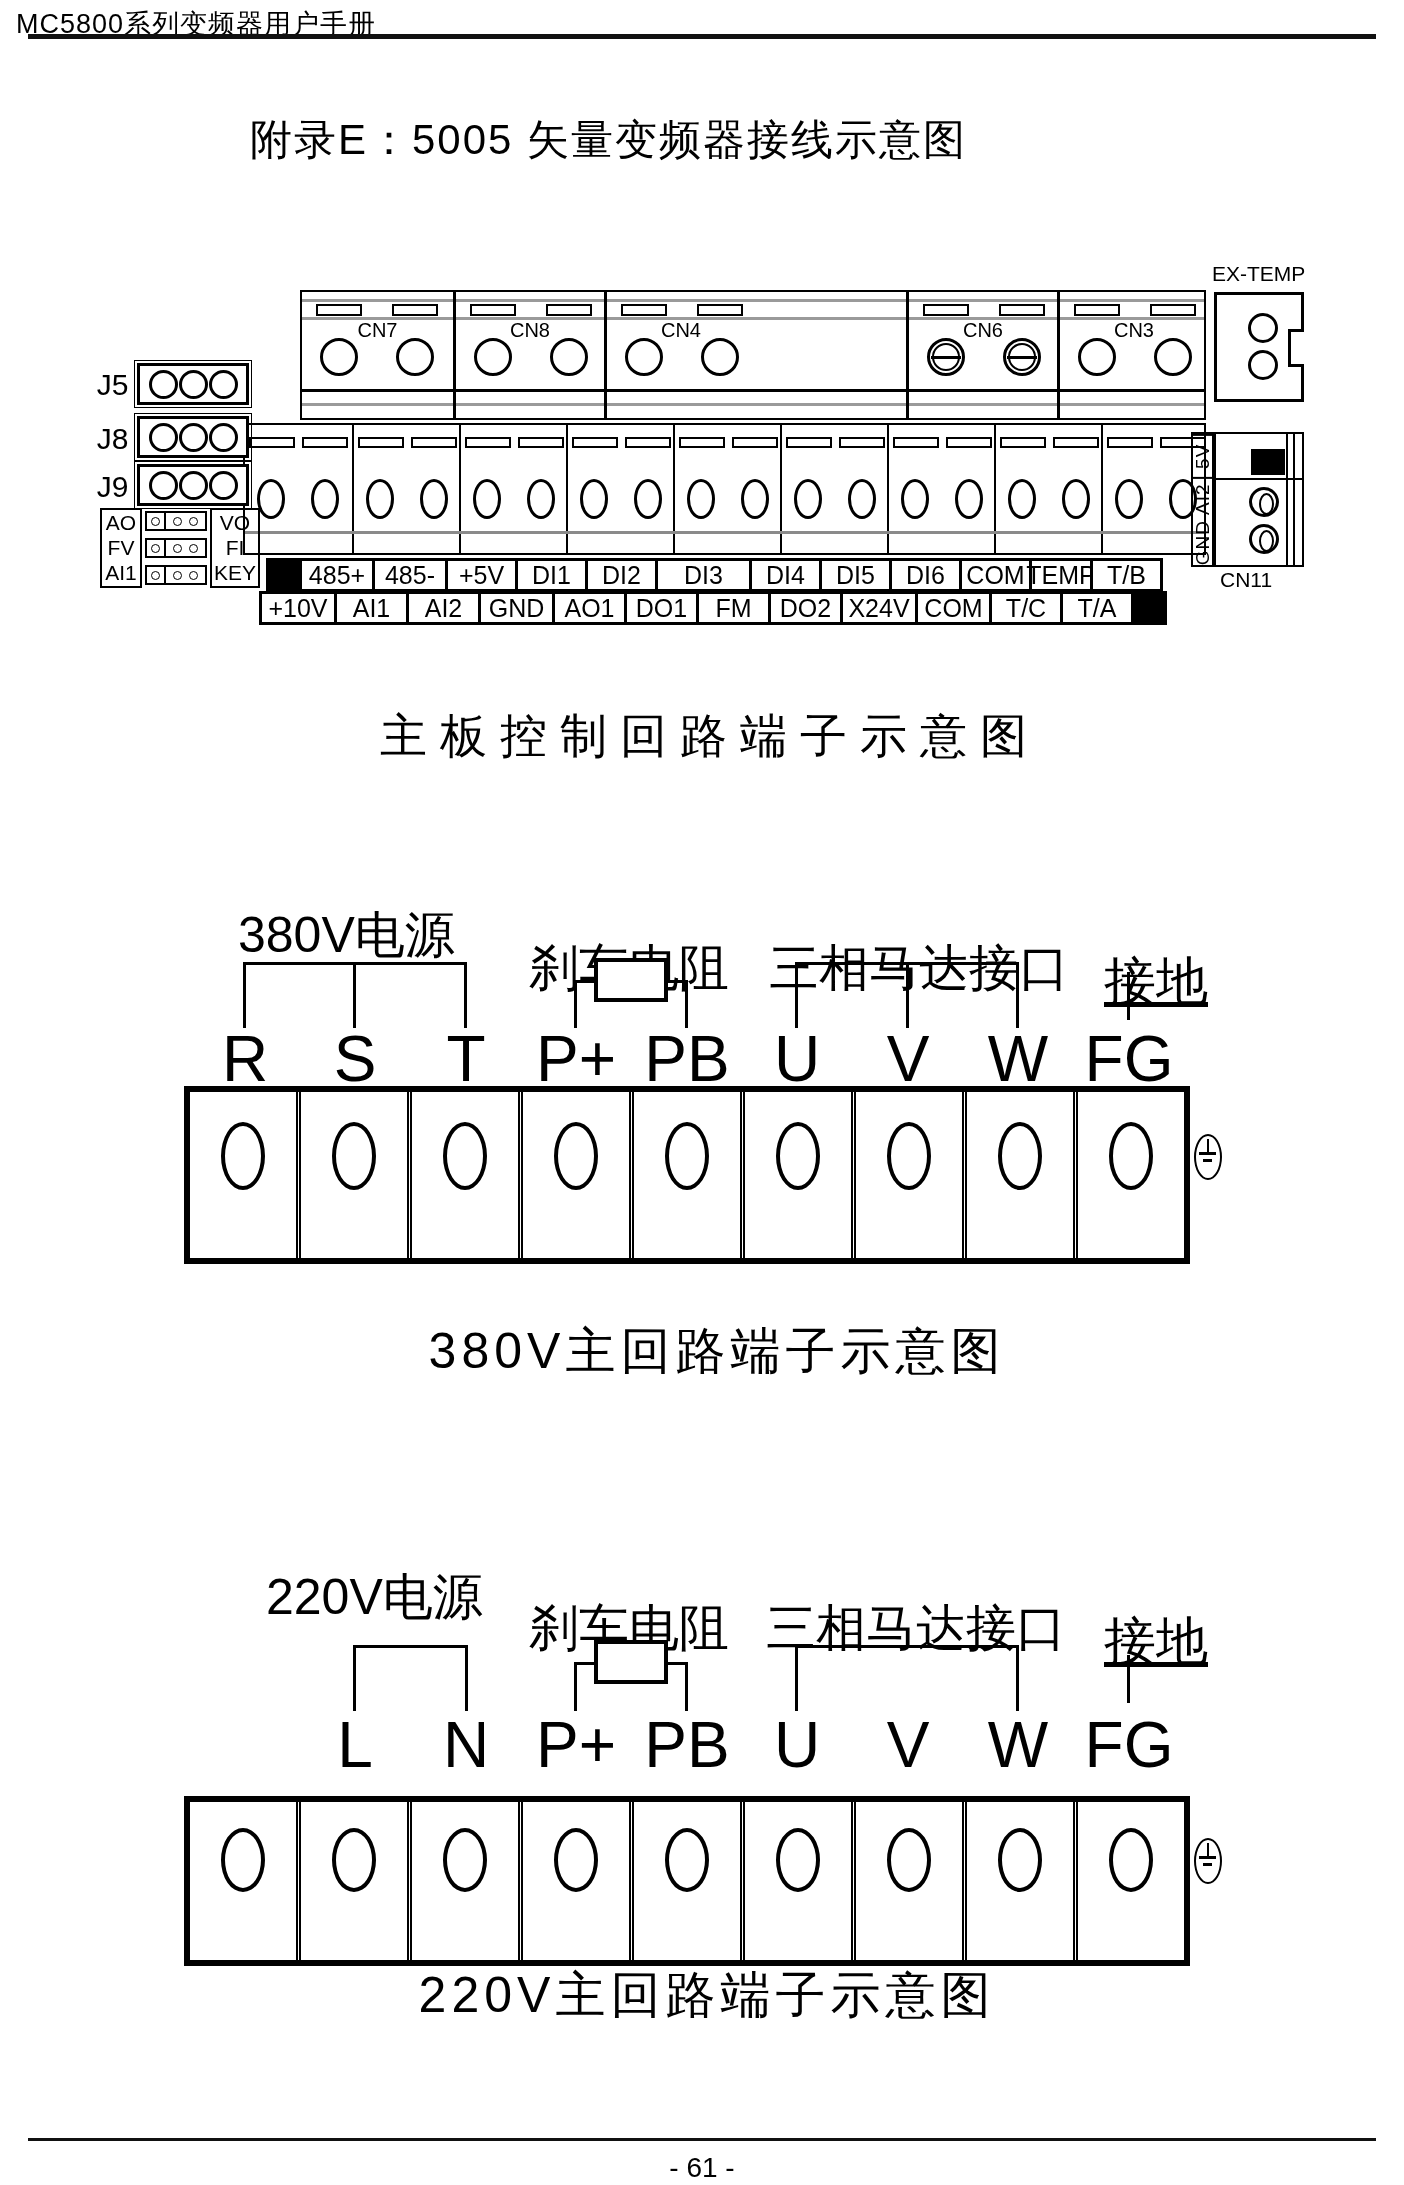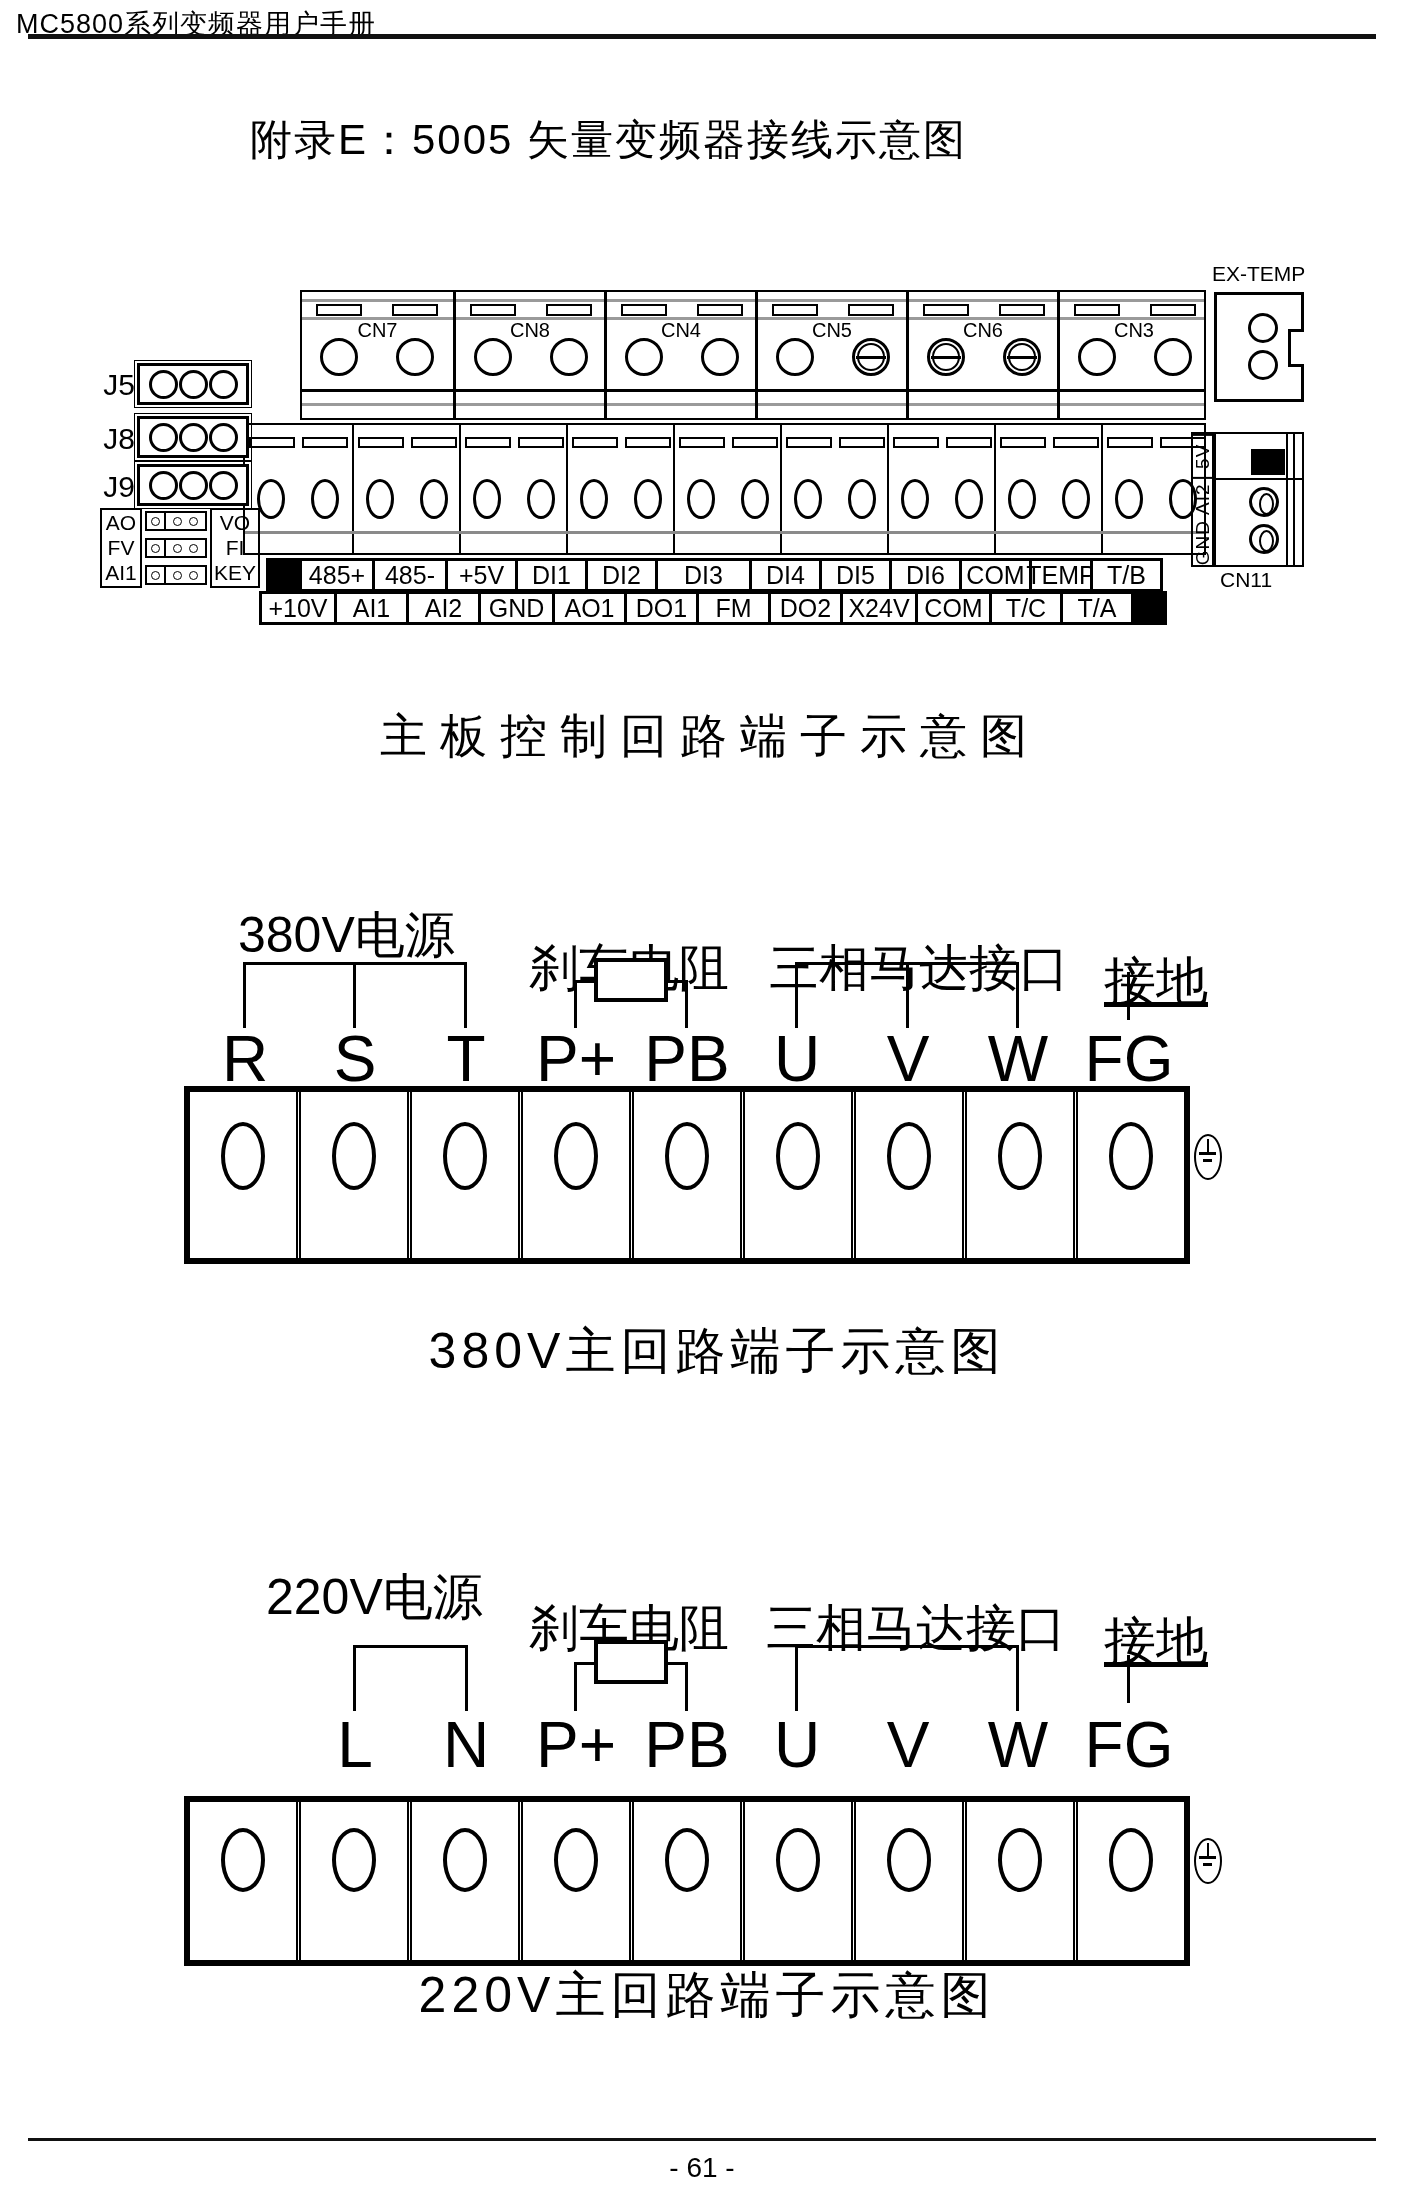--- a/index.html
+++ b/index.html
@@ -23,21 +23,21 @@
   .tab{position:absolute;top:12px;width:46px;height:12px;border:2px solid #000;background:#fff;box-sizing:border-box;}
   .cnl{position:absolute;top:27px;left:0;right:0;text-align:center;font-size:20px;}
   .circ{position:absolute;top:46px;width:38px;height:38px;border:3px solid #000;border-radius:50%;background:#fff;box-sizing:border-box;}
   .screw::before{content:"";position:absolute;inset:2px;border:2.5px solid #000;border-radius:50%;}
   .screw::after{content:"";position:absolute;left:1px;right:1px;top:50%;height:3px;margin-top:-1.5px;background:#000;}
   .slot{position:absolute;top:12px;width:46px;height:11px;border:2px solid #000;background:#fff;box-sizing:border-box;}
   .oval{position:absolute;top:54px;width:28px;height:40px;border:3px solid #000;border-radius:50%;background:#fff;box-sizing:border-box;}
   
   .jconn{border:3px solid #000;outline:1.5px solid #000;outline-offset:2px;display:flex;align-items:center;justify-content:space-around;padding:0 8px;background:#fff;}
   .jcirc{width:29px;height:29px;border:3px solid #000;border-radius:50%;box-sizing:border-box;}
-  .jlab{font-size:30px;width:45px;text-align:right;}
+  .jlab{font-size:30px;width:45px;text-align:center;}
   .lblbox{border:2.5px solid #000;display:flex;flex-direction:column;}
   .lblrow{flex:1;display:flex;align-items:center;justify-content:center;font-size:21px;}
   .jmp{border:2px solid #000;display:flex;}
   .jmp-l{width:17px;border-right:2px solid #000;display:flex;align-items:center;justify-content:center;}
   .jmp-r{flex:1;display:flex;align-items:center;justify-content:space-around;padding:0 4px;}
   .dot{width:9px;height:9px;border:1.5px solid #000;border-radius:50%;box-sizing:border-box;}
   
   .trow{position:absolute;display:flex;}
   .tcell{height:34px;border:3px solid #000;margin-left:-3px;display:flex;align-items:center;justify-content:center;
          font-size:25px;background:#fff;box-sizing:border-box;}
@@ -93,27 +93,20 @@
       <div class="circ" style="left:18px"></div>
       <div class="circ" style="left:94px"></div>
     </div>
     <div class="usec dv" style="left:302px">
       <div class="tab" style="left:14px"></div>
       <div class="tab" style="left:90px"></div>
       <span class="cnl">CN4</span>
       <div class="circ" style="left:18px"></div>
       <div class="circ" style="left:94px"></div>
     </div>
-    <div class="usec dv" style="left:453px">
-      <div class="tab" style="left:14px"></div>
-      <div class="tab" style="left:90px"></div>
-      <span class="cnl">CN5</span>
-      <div class="circ" style="left:18px"></div>
-      <div class="circ screw" style="left:94px"></div>
-    </div>
     <div class="usec dv" style="left:604px">
       <div class="tab" style="left:14px"></div>
       <div class="tab" style="left:90px"></div>
       <span class="cnl">CN6</span>
       <div class="circ screw" style="left:18px"></div>
       <div class="circ screw" style="left:94px"></div>
     </div>
     <div class="usec dv" style="left:755px">
       <div class="tab" style="left:14px"></div>
       <div class="tab" style="left:90px"></div>

